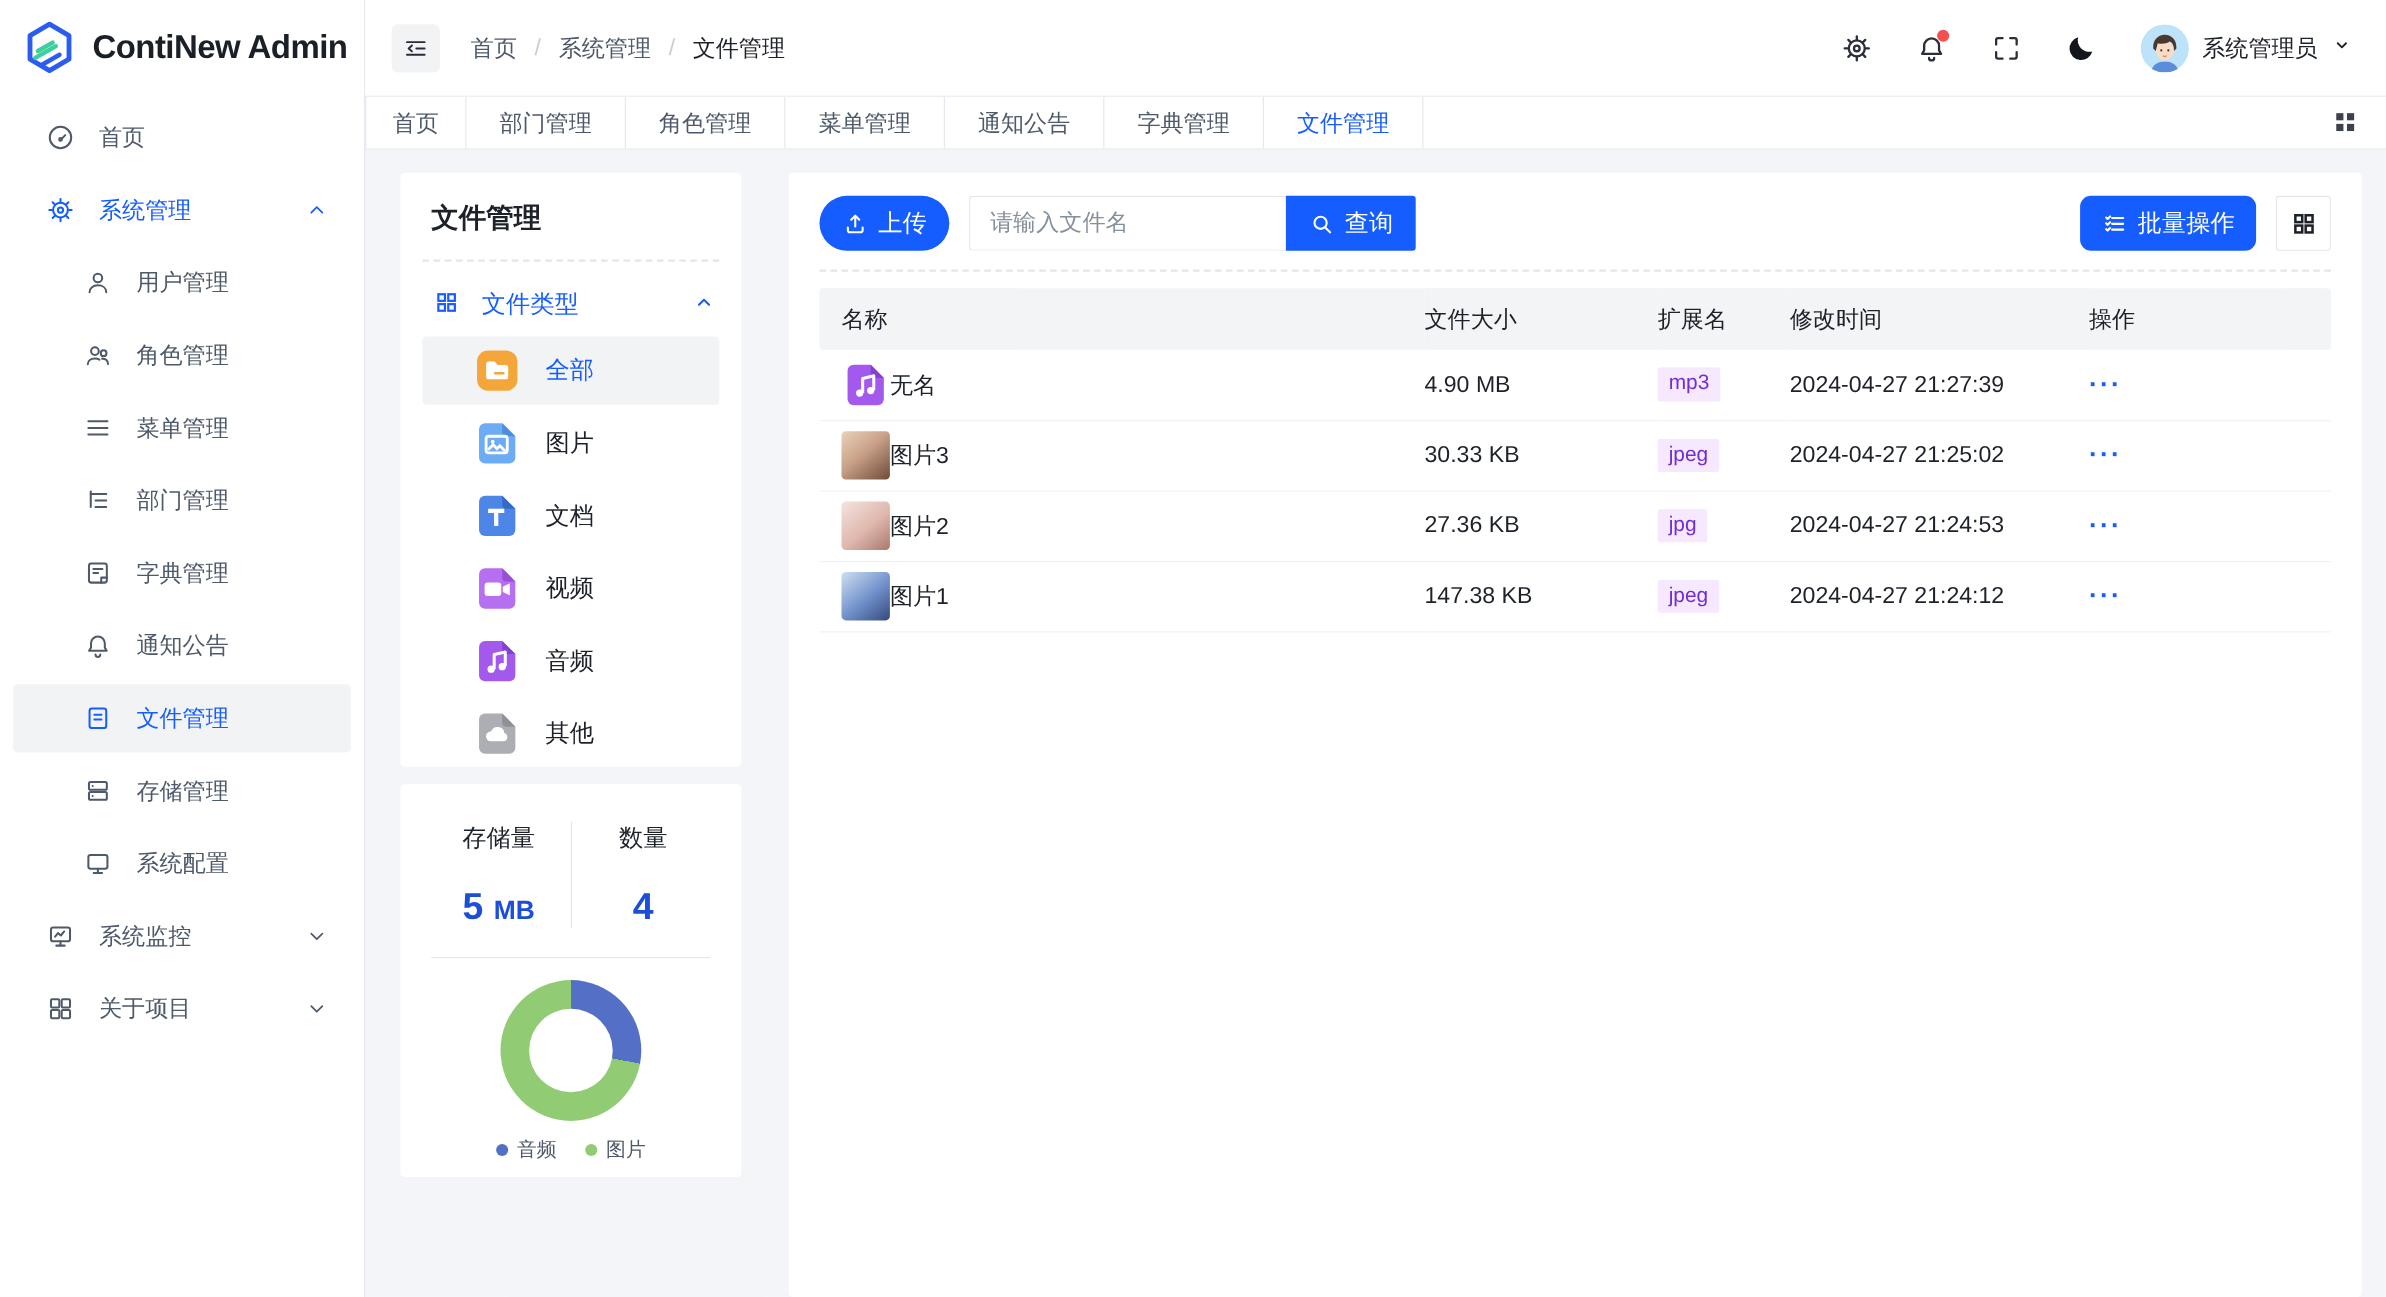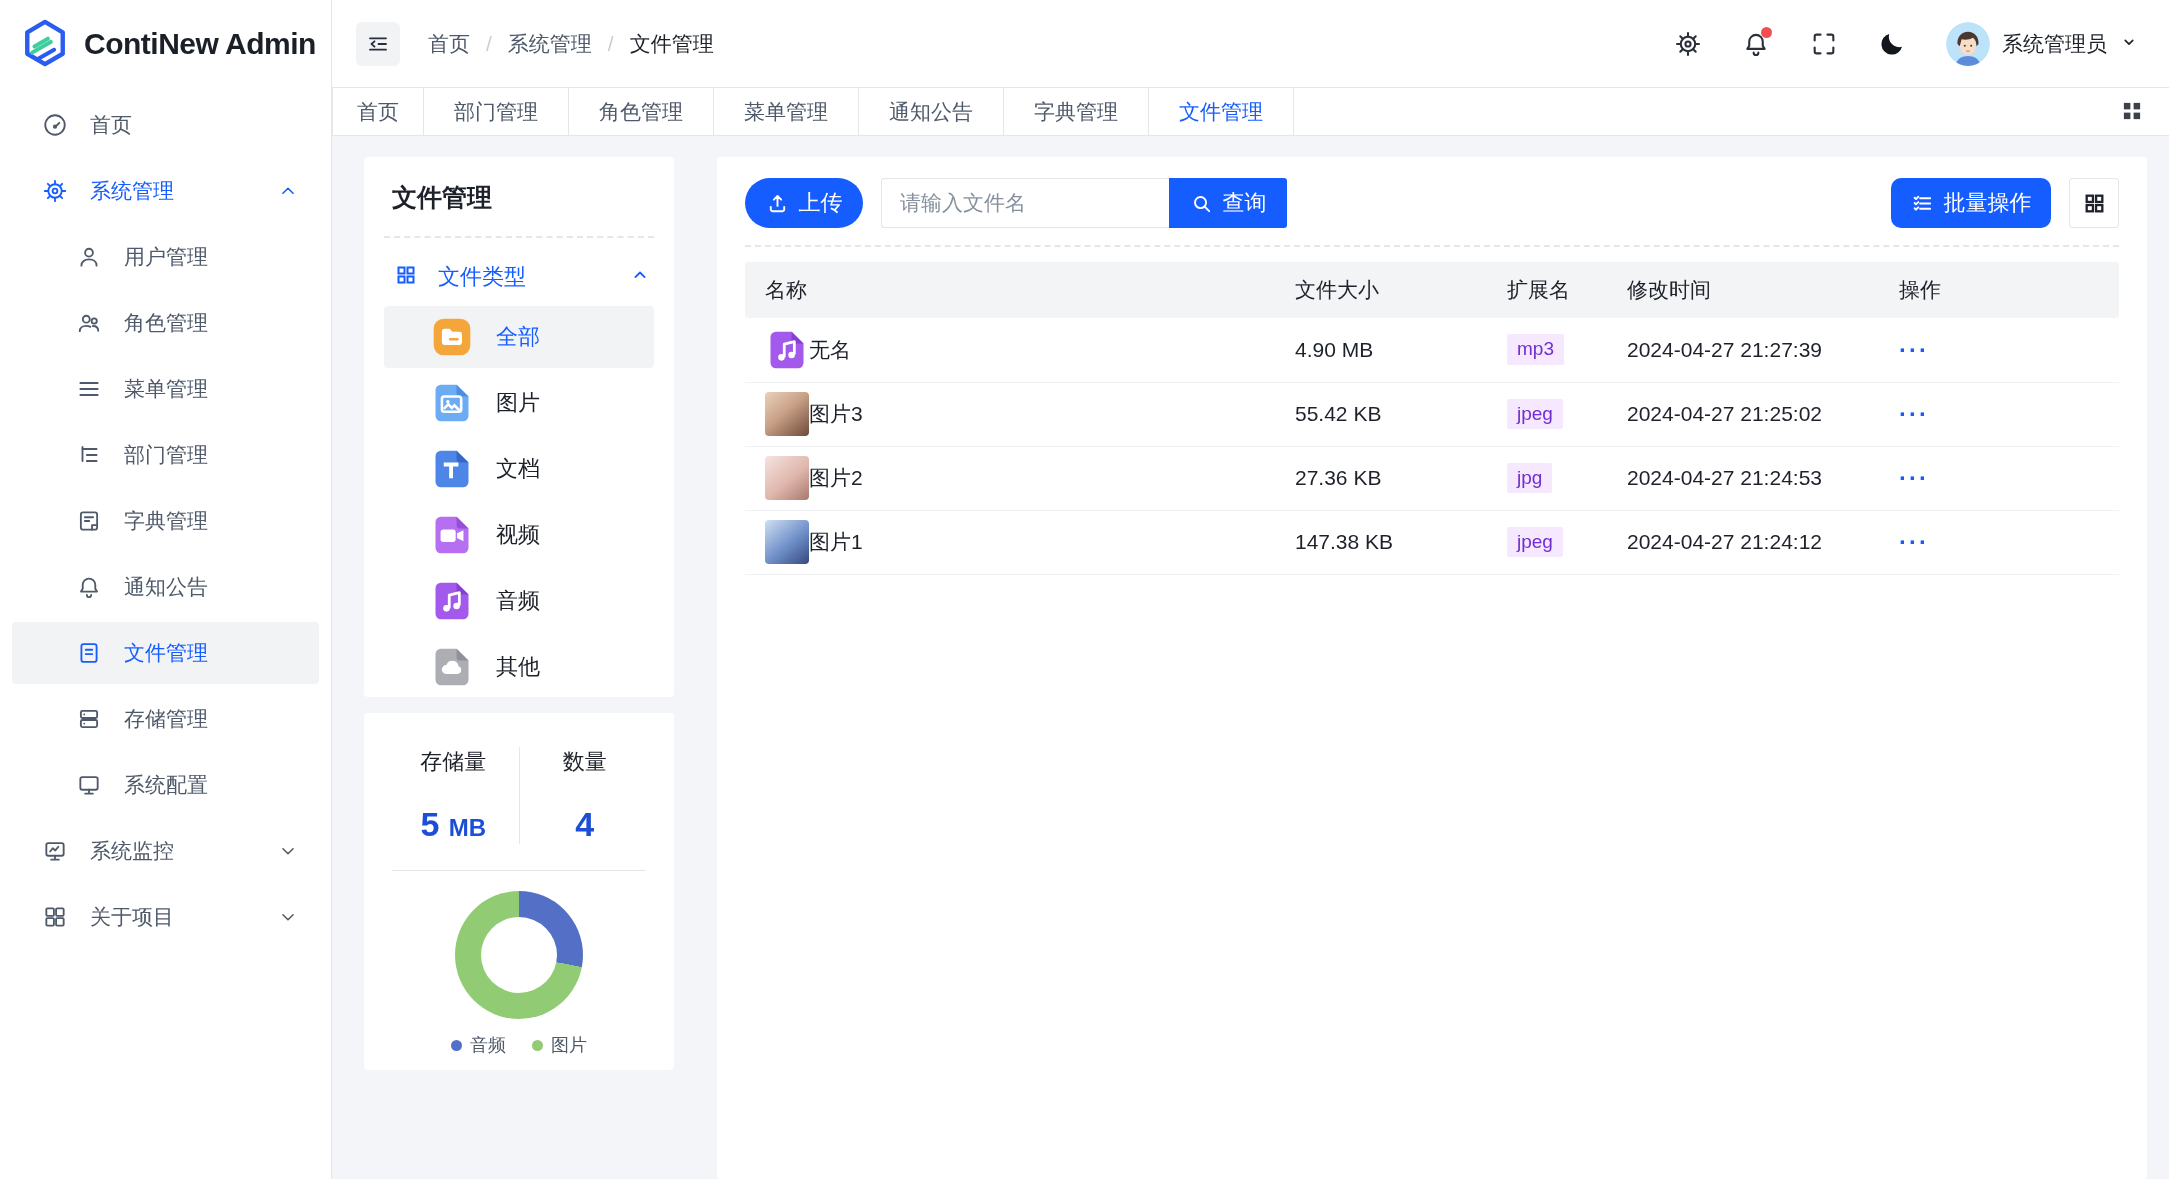--- a/index.html
+++ b/index.html
@@ -543,21 +543,21 @@
             <td>2024-04-27 21:27:39</td>
             <td><span class="dots">···</span></td>
           </tr>
           <tr>
             <td class="name-cell">
                 <span class="name-wrap">
               <span class="fthumb thumb-3"></span>
               <span>图片3</span>
                 </span>
               </td>
-            <td>55.42 KB</td>
+            <td>30.33 KB</td>
             <td><span class="tag">jpeg</span></td>
             <td>2024-04-27 21:25:02</td>
             <td><span class="dots">···</span></td>
           </tr>
           <tr>
             <td class="name-cell">
                 <span class="name-wrap">
               <span class="fthumb thumb-2"></span>
               <span>图片2</span>
                 </span>

